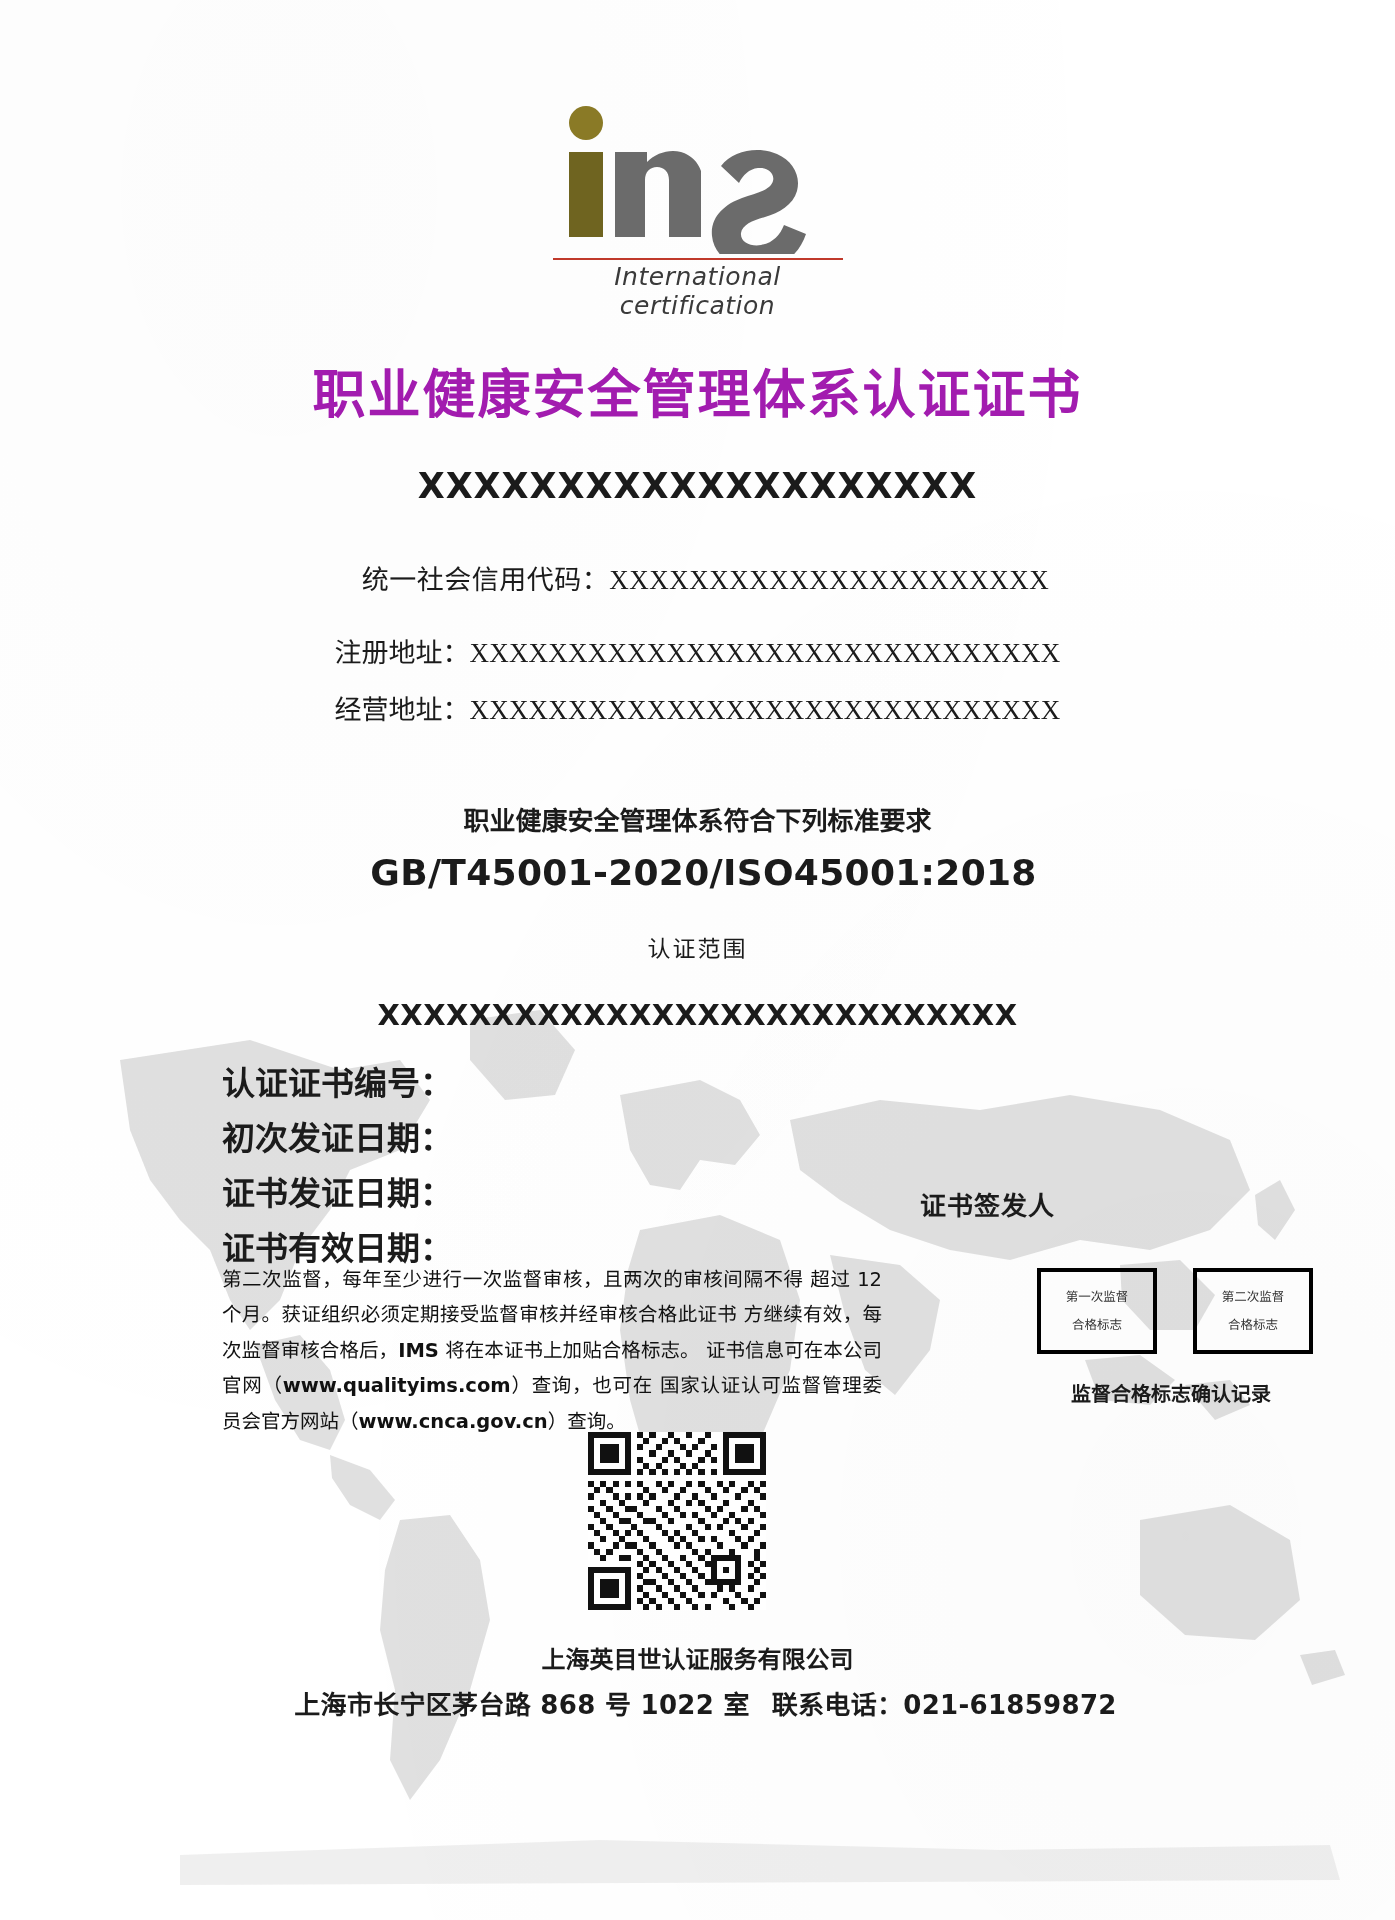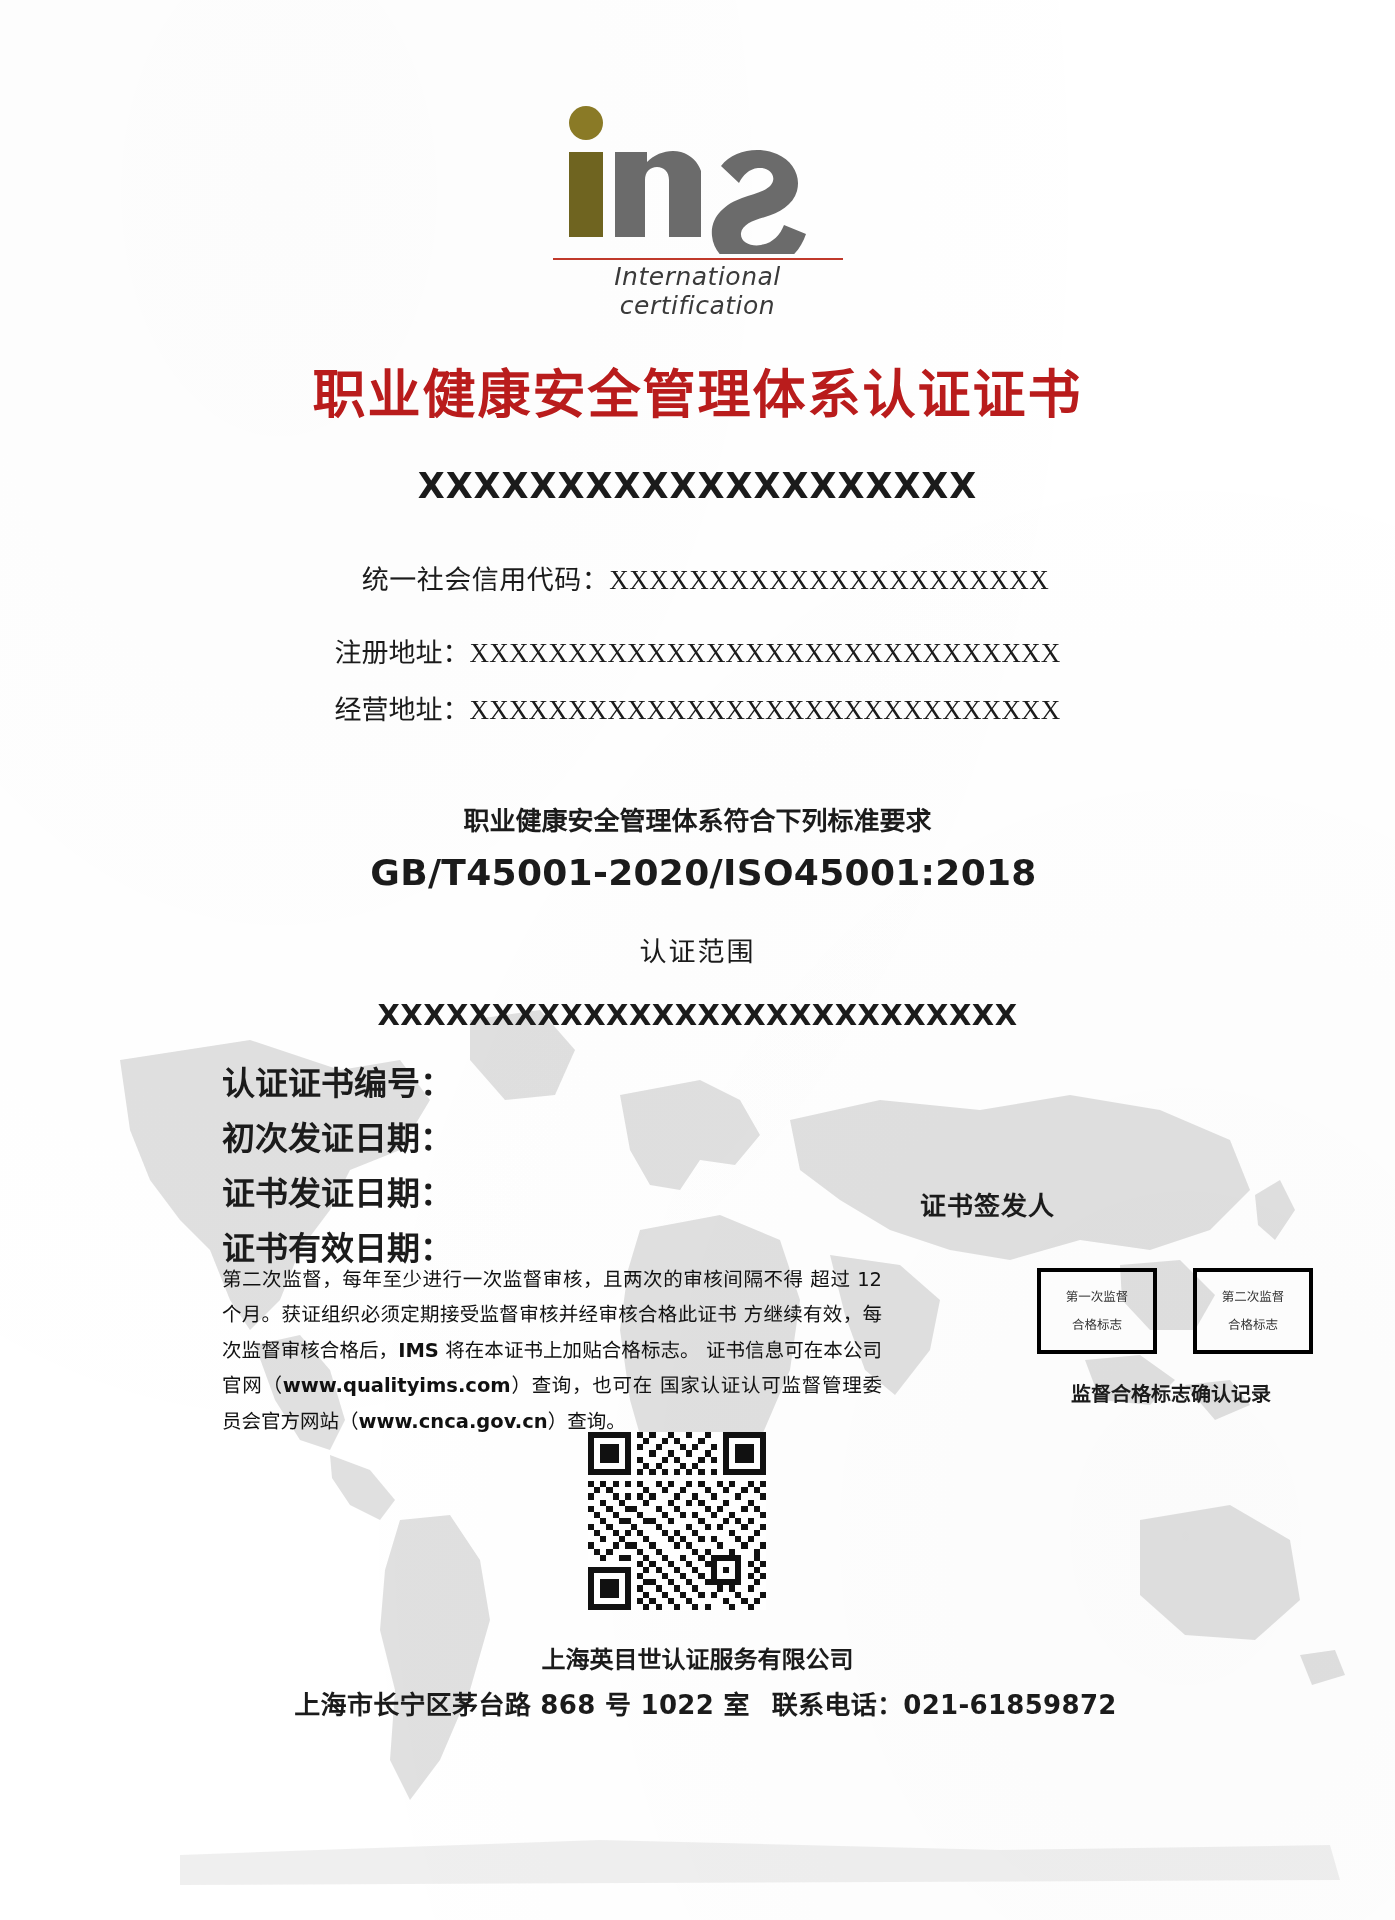--- a/index.html
+++ b/index.html
@@ -62,21 +62,21 @@
   
   .cert-title {
     position: absolute;
     left: 0; right: 0;
     top: 352px;
     text-align: center;
     font-family: "DejaVu Sans", sans-serif;
     font-weight: bold;
     font-size: 53px;
     letter-spacing: 2px;
-    color: #b91c1c;
+    color: #a21caf;
   }
   .company-name {
     position: absolute;
     left: 0; right: 0;
     top: 466px;
     text-align: center;
     font-family: "DejaVu Sans", sans-serif;
     font-weight: bold;
     font-size: 35px;
     letter-spacing: 1px;
@@ -122,21 +122,21 @@
     font-family: "DejaVu Sans", sans-serif;
     font-weight: bold;
     font-size: 36px;
     letter-spacing: 0.3px;
   }
   .scope-title {
     position: absolute;
     left: 0; right: 0;
     top: 930px;
     text-align: center;
-    font-size: 27px;
+    font-size: 23px;
     letter-spacing: 2px;
   }
   .scope-value {
     position: absolute;
     left: 0; right: 0;
     top: 998px;
     text-align: center;
     font-family: "DejaVu Sans", sans-serif;
     font-weight: bold;
     font-size: 29px;

